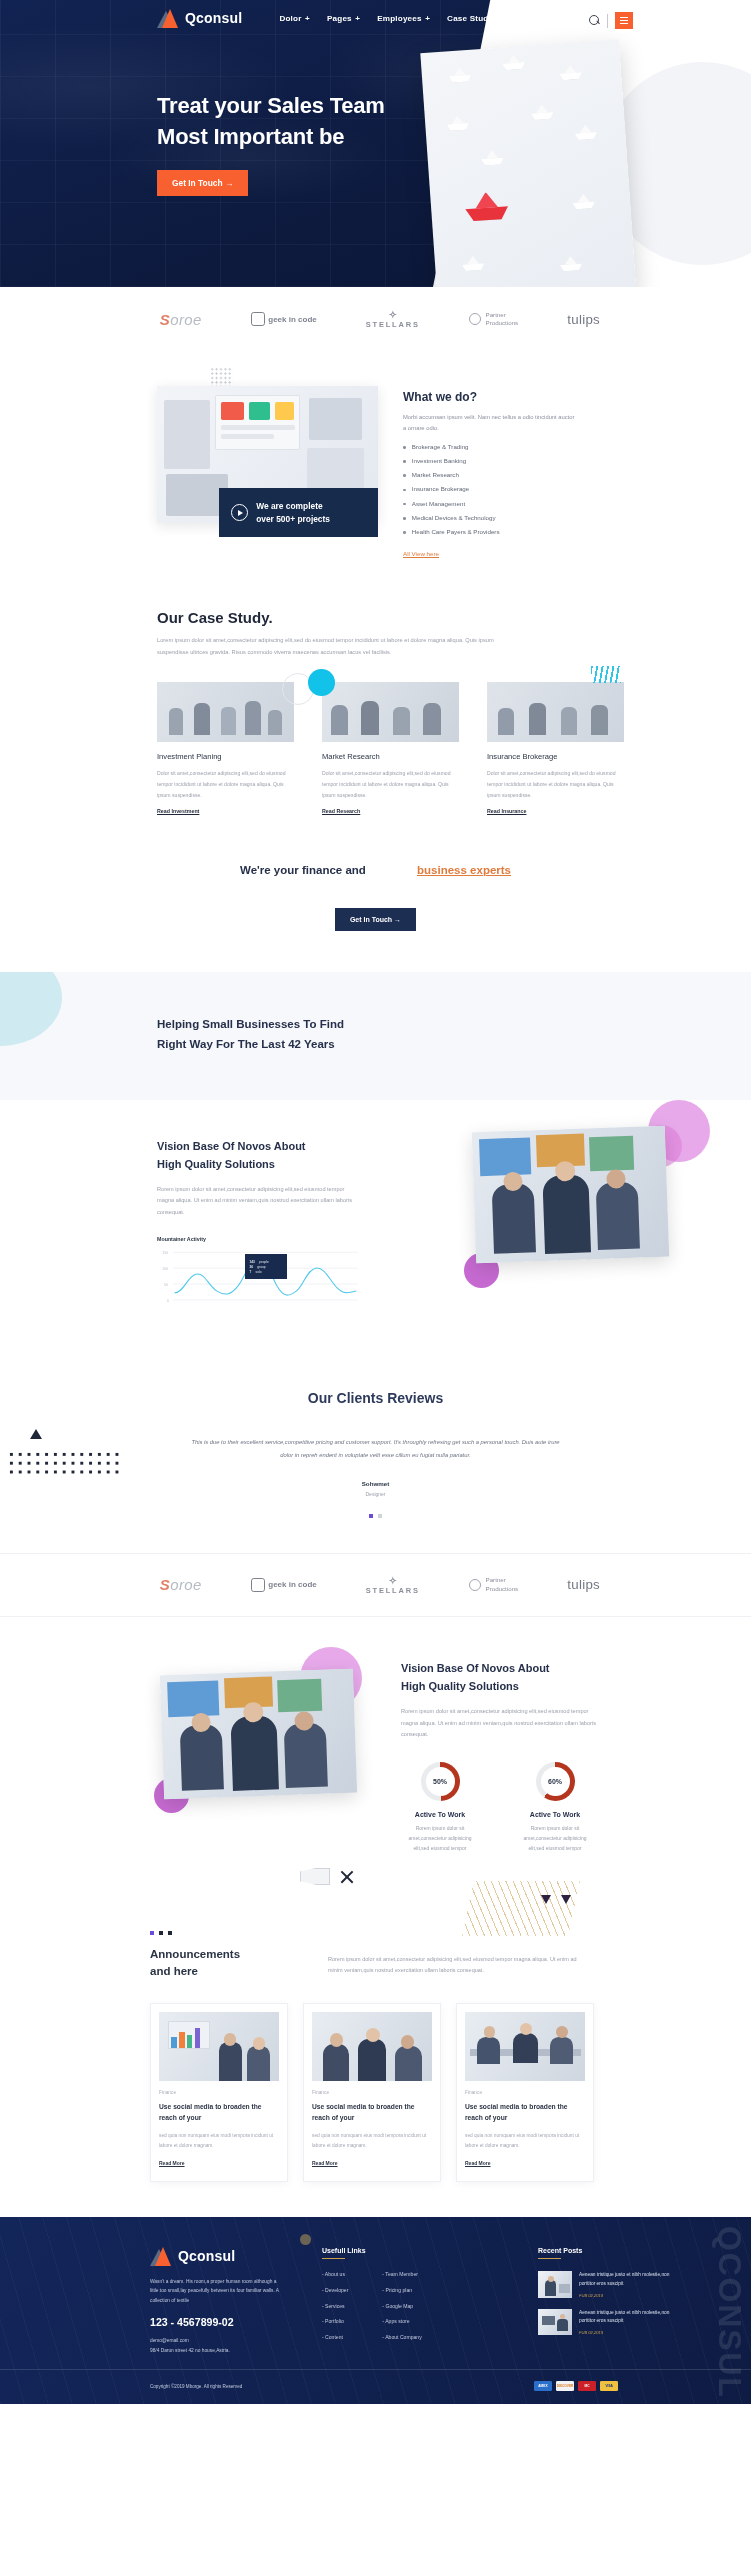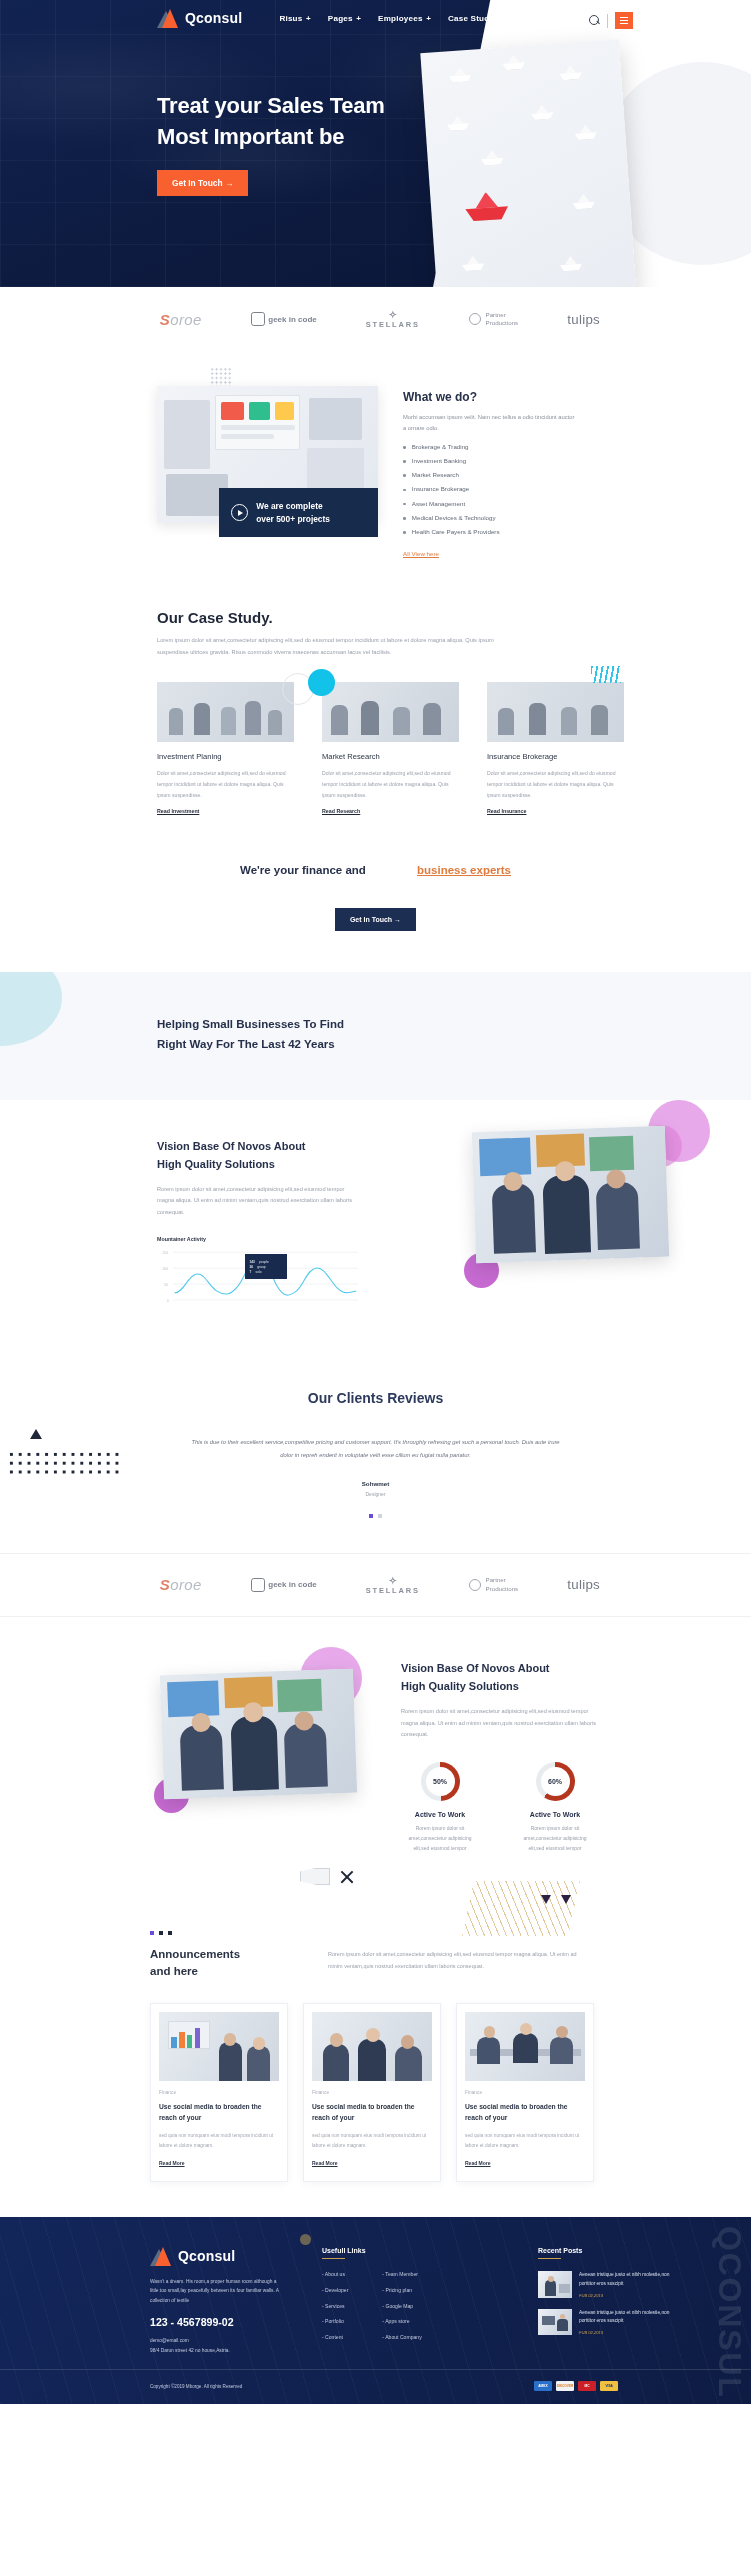--- a/index.html
+++ b/index.html
@@ -344,21 +344,21 @@
   }
   .mega-x::before{ transform:rotate(45deg);} .mega-x::after{ transform:rotate(-45deg);}
 
   
   .sec-news{ position:relative; padding:8.8px 0 35px 150px; }
   .news-squares{ display:flex; gap:4.4px; margin-bottom:10.6px; }
   .news-squares i{ width:4.4px;height:4.4px; display:block; }
   .news-squares i:nth-child(1){ background:#6b4bd8; }
   .news-squares i:nth-child(2){ background:#1f2738; }
   .news-squares i:nth-child(3){ background:#1f2738; }
-  .news-head{ display:flex; gap:28px; align-items:flex-start; }
+  .news-head{ display:flex; gap:28px; align-items:center; }
   .news-h{ font-size:11.5px; color:#2b3445; line-height:1.5; width:150px; }
   .news-p{ font-size:5.5px; color:#9aa0ab; line-height:2.05; width:256px; padding-top:3.5px;}
   .news-cards{ display:flex; gap:15px; margin-top:23px; }
   .news-card{
     width:138px; background:#fff; border:0.9px solid #eceff3;
     box-shadow:0 1.8px 8.8px rgba(0,0,0,.05); padding:8px 8px 12.4px;
   }
   .news-img{
     width:100%; height:69px; position:relative; overflow:hidden;
     background:linear-gradient(140deg,#e9edf2,#d9dfe7);
@@ -467,21 +467,21 @@
     <nav class="navbar">
       <div class="logo-wrap">
         <span class="logo-mark">
           <i class="tri-a"></i>
             <i class="tri-b"></i>
         </span>
         <span class="logo-text">Qconsul</span>
       </div>
       <div class="nav-links">
         <a class="nav-link">
-          <span>Risus</span>
+          <span>Dolor</span>
           <span class="nav-plus">+</span>
         </a>
         <a class="nav-link">
           <span>Pages</span>
           <span class="nav-plus">+</span>
         </a>
         <a class="nav-link">
           <span>Employees</span>
           <span class="nav-plus">+</span>
         </a>

